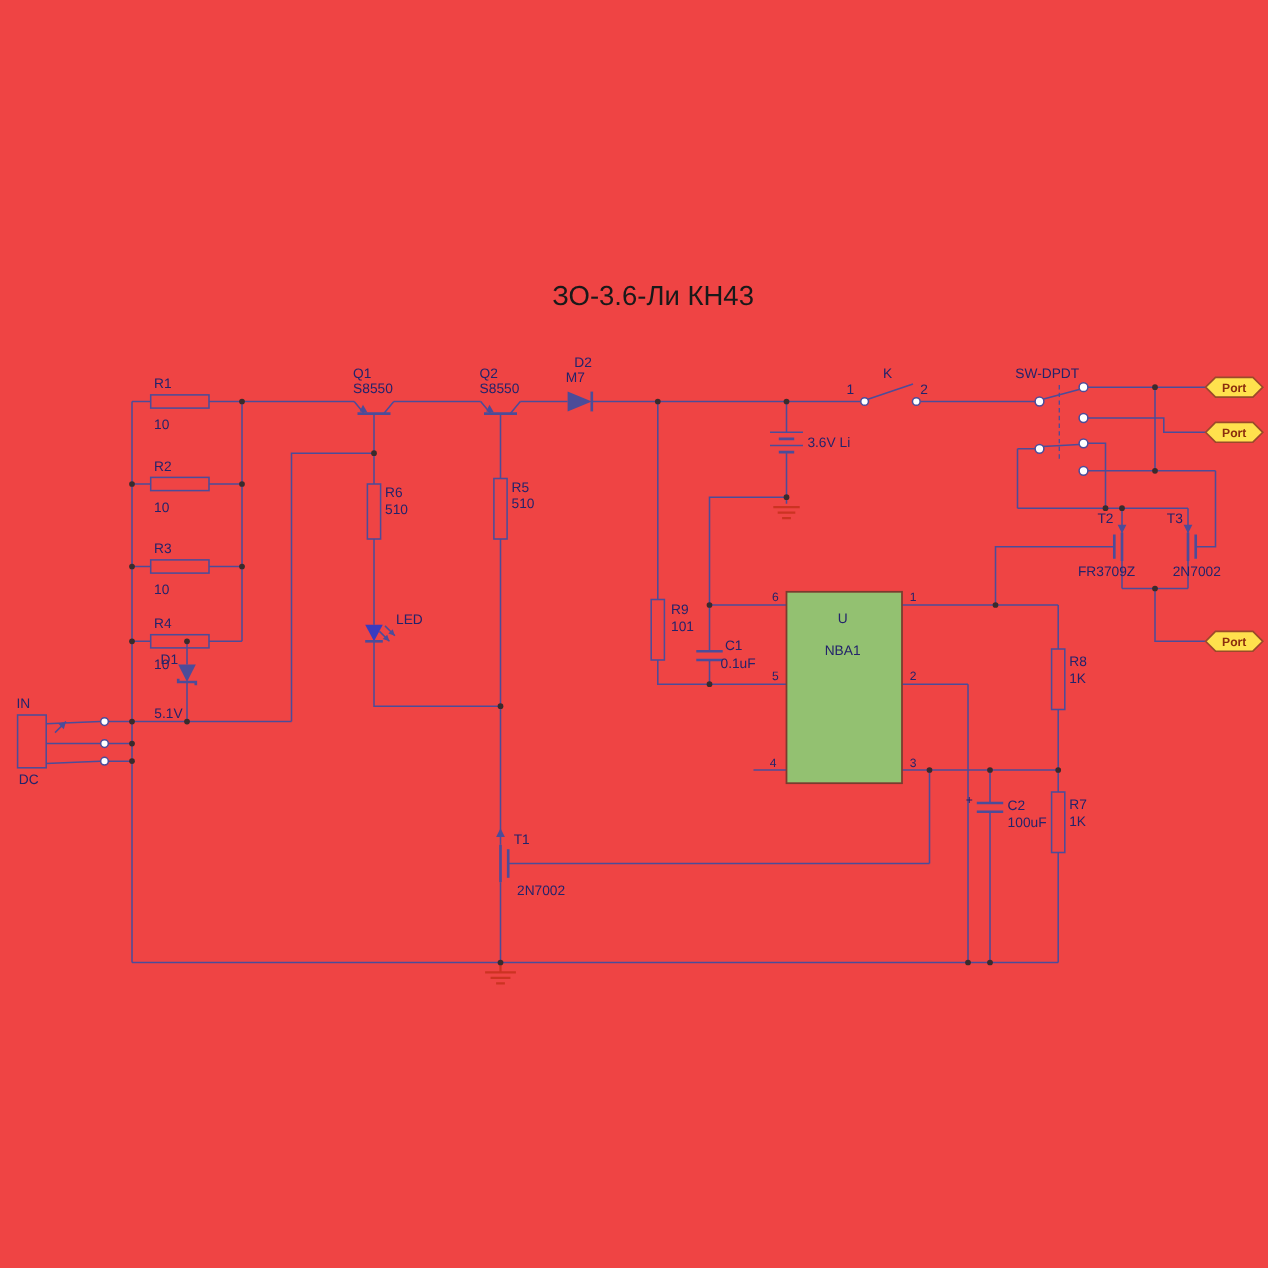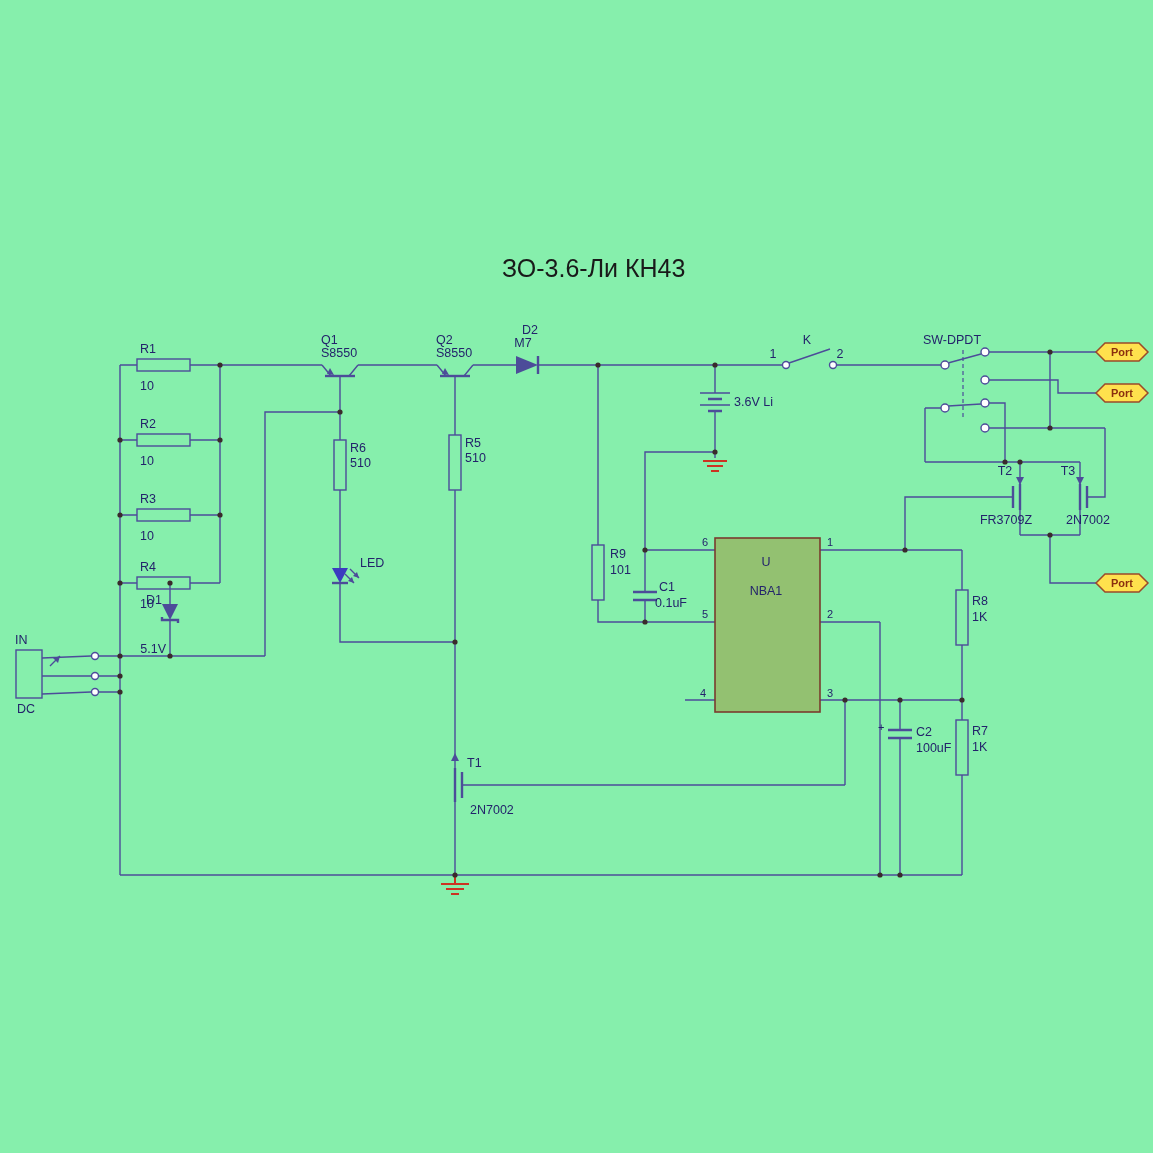--- a/index.html
+++ b/index.html
@@ -1,16 +1,16 @@
 <!DOCTYPE html>
 <html><head>
 <meta charset="utf-8">
 <style>
   html,body{margin:0;padding:0;background:#ffffff;}
-  .stage{width:1153px;height:1153px;position:relative;background:#86efac;}
+  .stage{width:1153px;height:1153px;position:relative;background:#ef4444;}
   svg{display:block;}
   .wire{stroke:#4c4c99;stroke-width:1.4;fill:none;}
   .w2{stroke:#4c4c99;stroke-width:2.4;fill:none;}
   .fillc{fill:#4c4c99;stroke:none;}
   .ledf{fill:#3b3bc0;stroke:none;}
   .dot{fill:#3a2b2b;stroke:none;}
   .term{fill:#ffffff;stroke:#4c4c99;stroke-width:1.4;}
   .dash{stroke:#4c4c99;stroke-width:1.2;fill:none;stroke-dasharray:4 3;}
   .red{stroke:#cc3322;stroke-width:2;fill:none;}
   .ic{fill:#93c171;stroke:#7a3b2e;stroke-width:1.6;}

